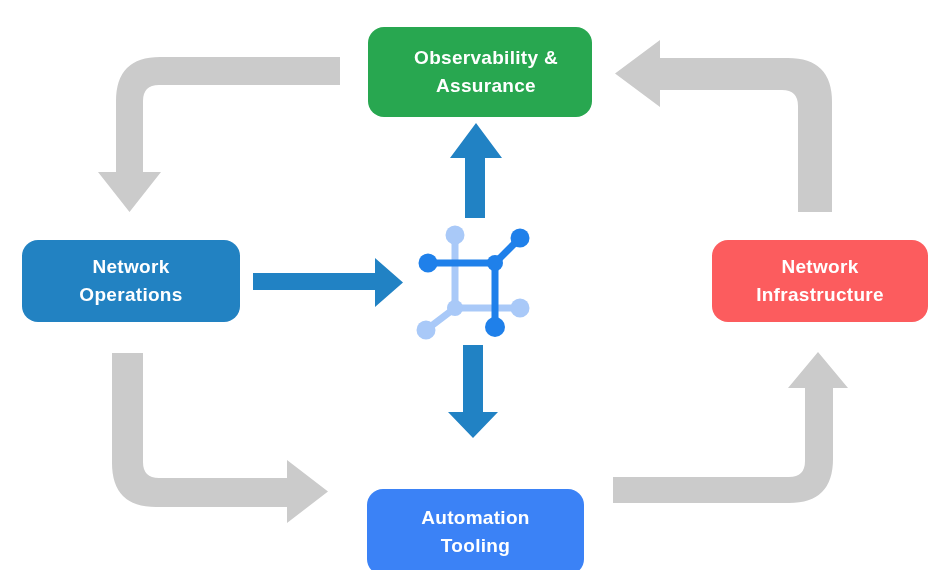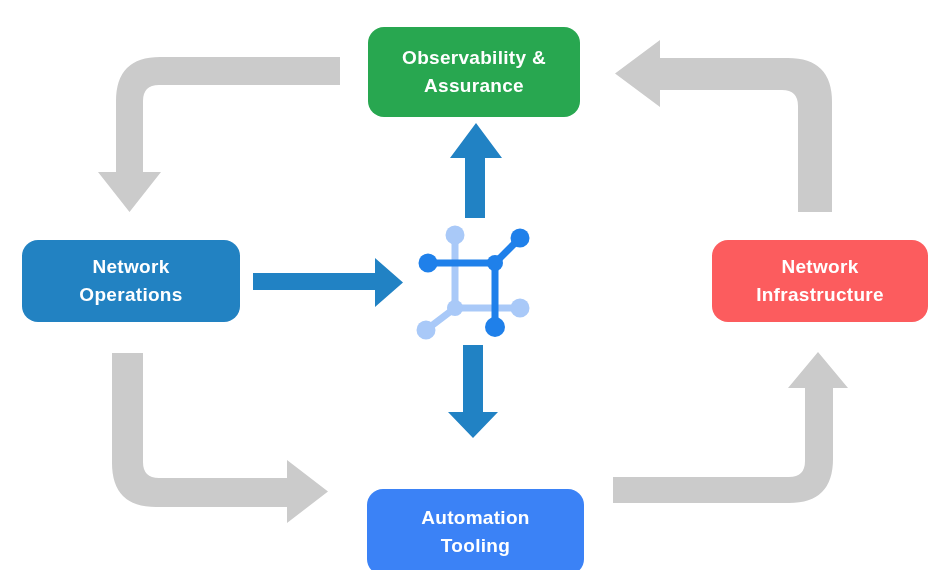--- a/index.html
+++ b/index.html
@@ -30,21 +30,21 @@
     text-align: center;
     color: #ffffff;
   }
   .node-label {
     font-size: 19px;
     line-height: 1.45;
     font-weight: 600;
     letter-spacing: 0.3px;
     white-space: pre-line;
   }
-  .node-observability { left: 368px; top:  27px; width: 212px; height: 90px; }
+  .node-observability { left: 368px; top:  27px; width: 212px; height: 90px; padding-left: 12px; }
   .node-operations    { left:  22px; top: 240px; width: 218px; height: 82px; }
   .node-infrastructure{ left: 712px; top: 240px; width: 216px; height: 82px; }
   .node-automation    { left: 367px; top: 451px; width: 217px; height: 86px; }
 </style>
 </head>
 <body>
 
 <div class="stage">
 
   <svg class="arrows-layer" width="948" height="570" viewBox="0 0 948 570">

